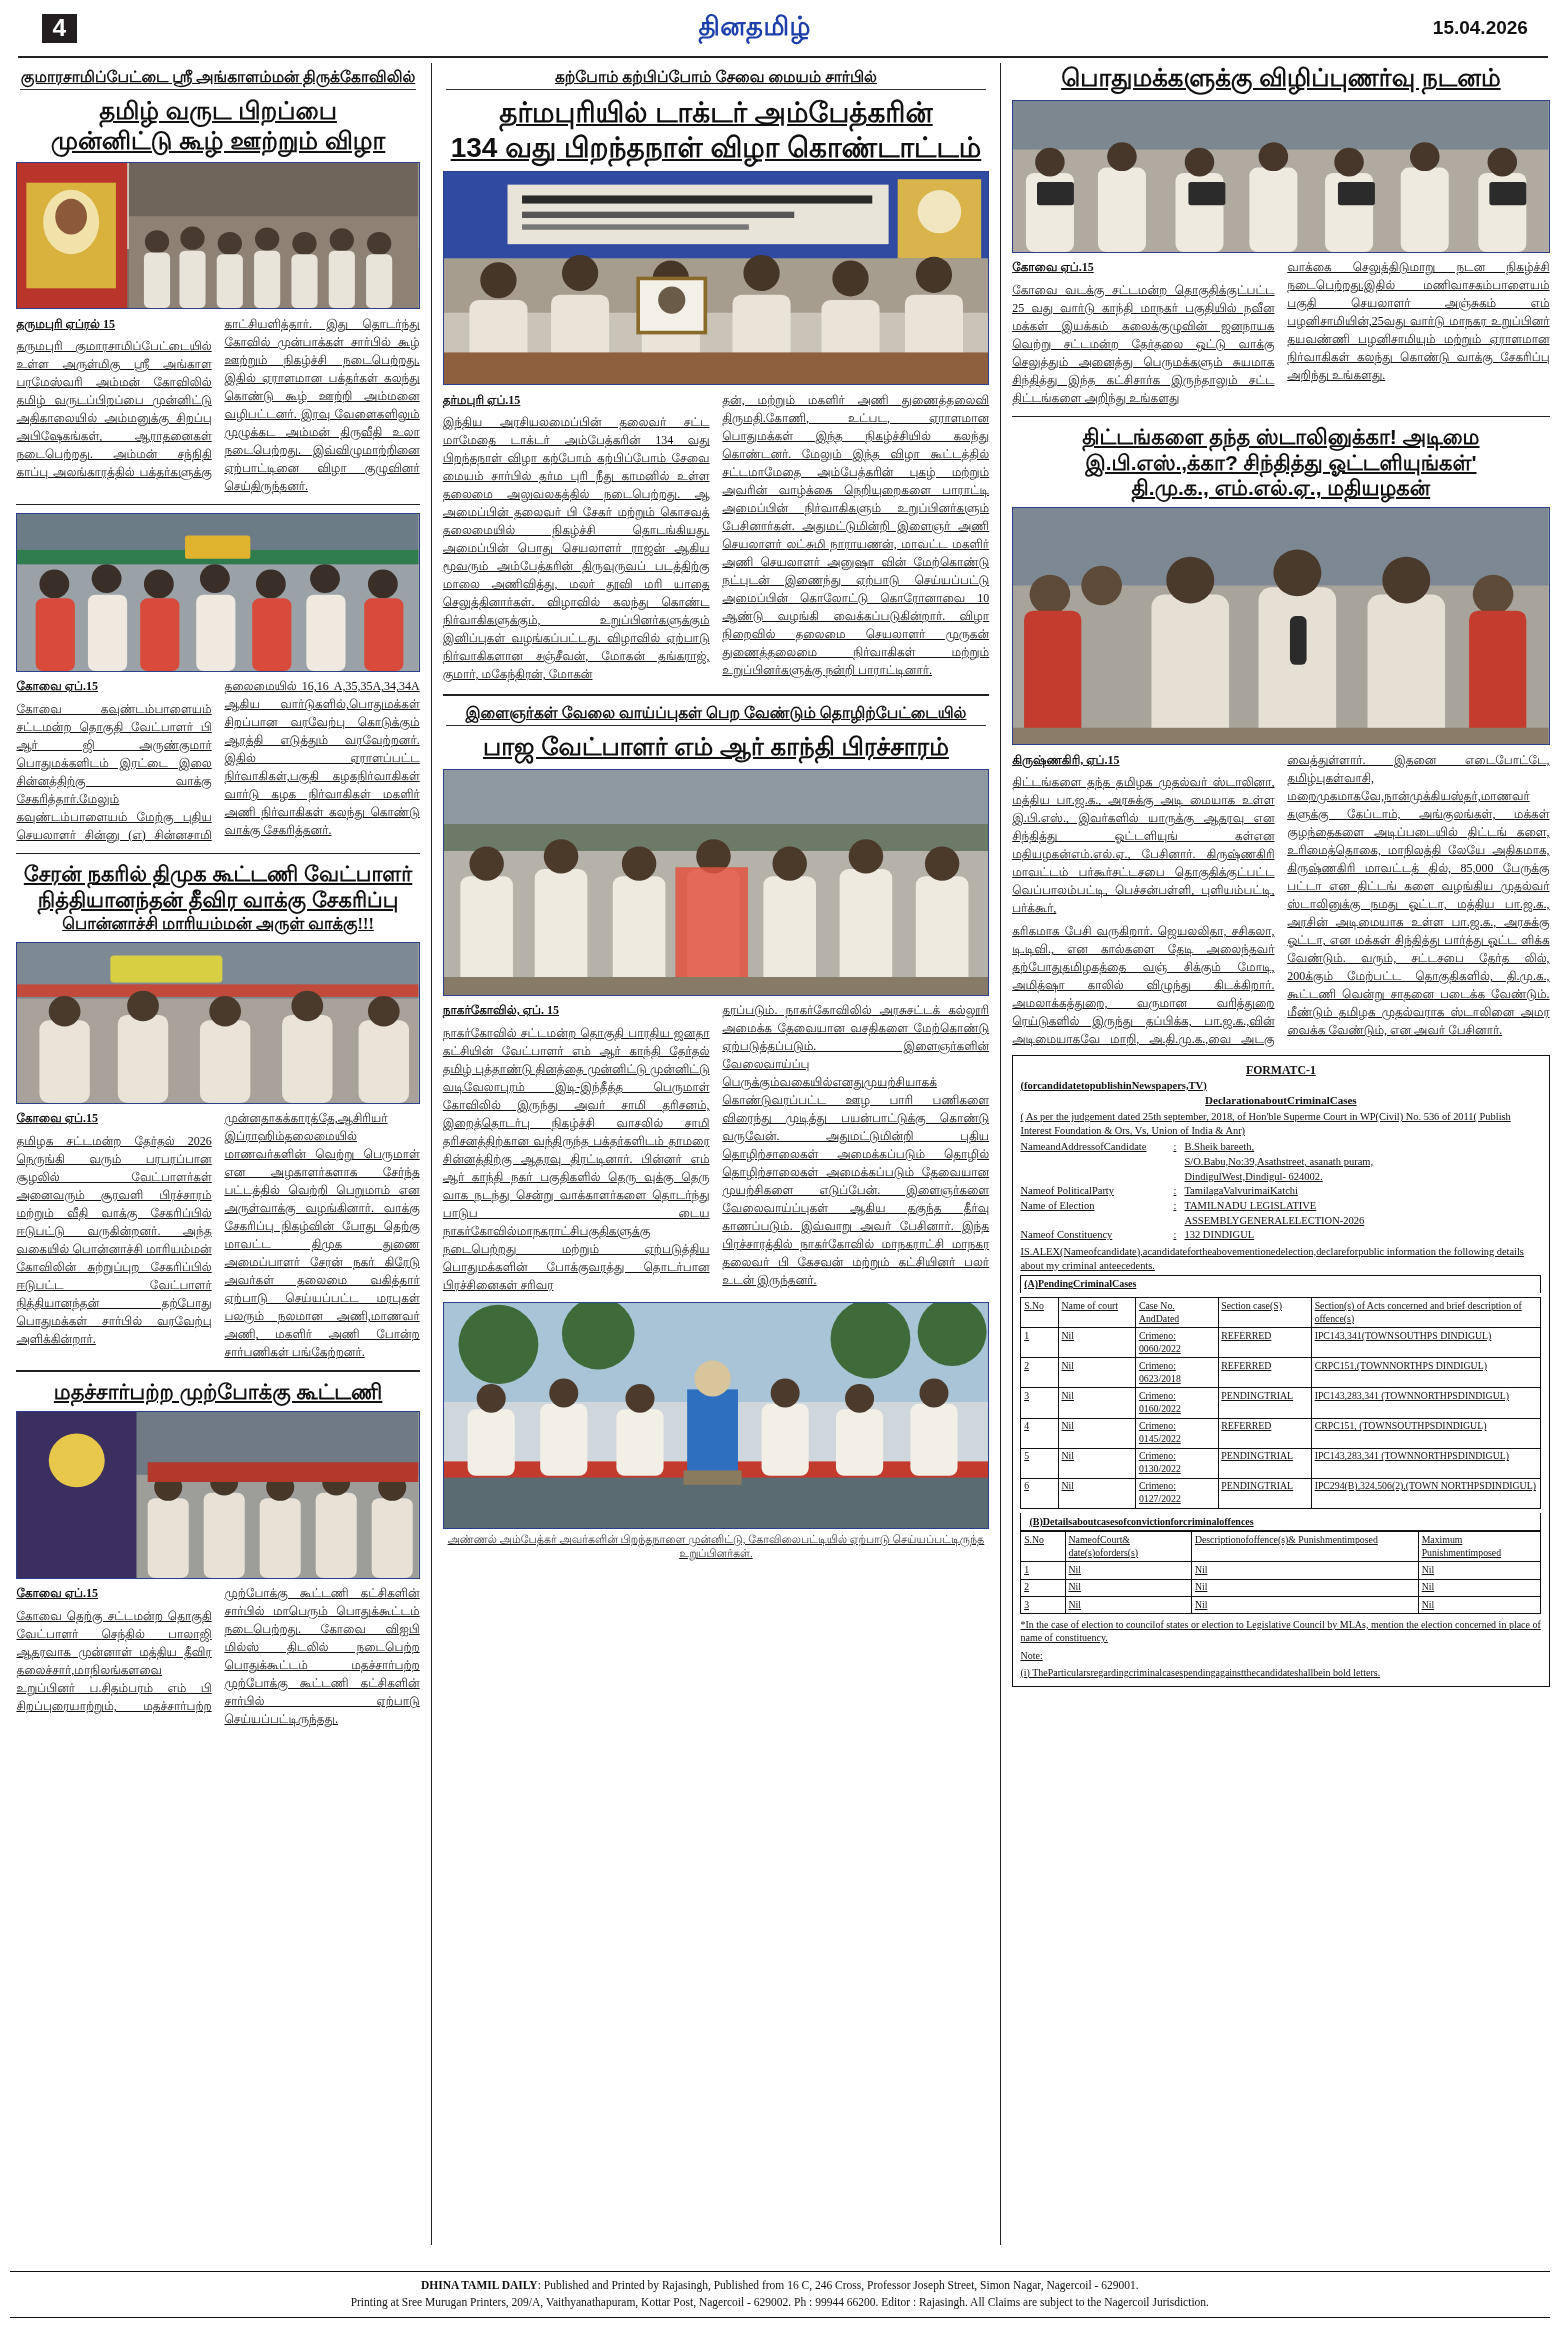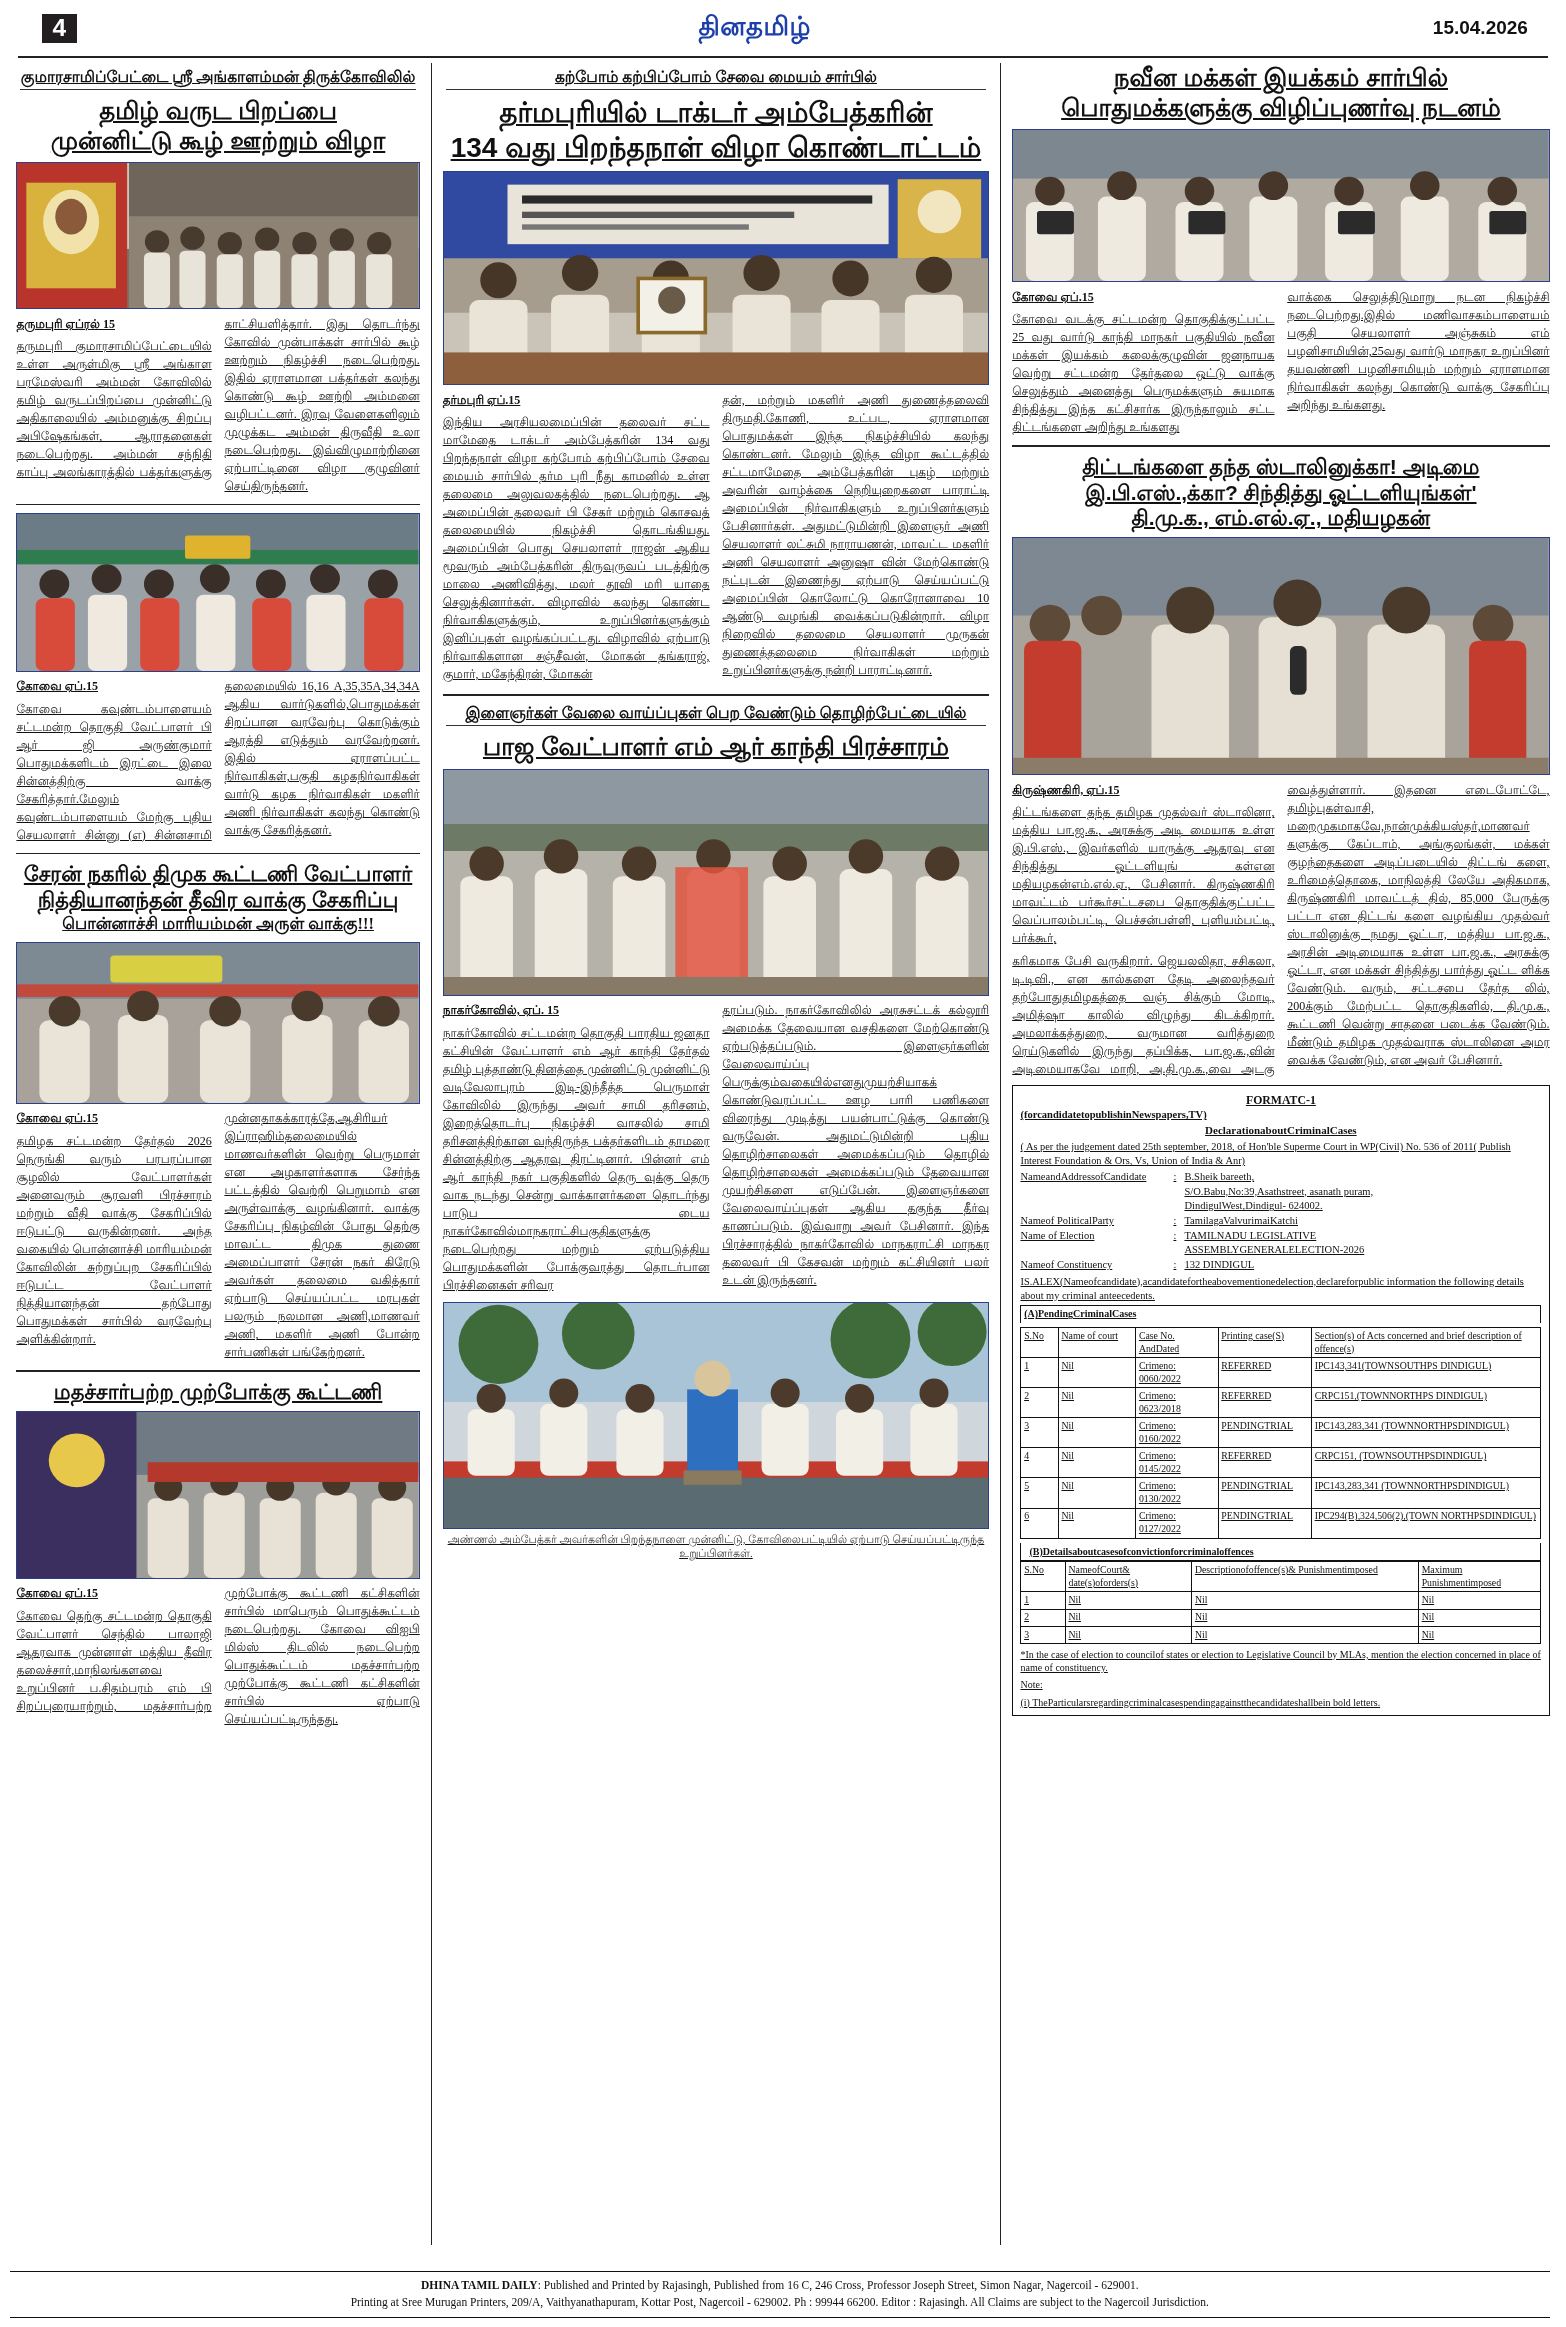--- a/index.html
+++ b/index.html
@@ -356,21 +356,20 @@
             <rect x="264" y="186" width="64" height="16" fill="#8a7a5e"></rect>
           </svg>
         </div>
         <div class="ph-cap">அண்ணல் அம்பேத்கர் அவர்களின் பிறந்தநாளை முன்னிட்டு, கோவிலைபட்டியில் ஏற்பாடு செய்யப்பட்டிருந்த உறுப்பினர்கள்.</div>
       </div>
     </div>
 
     <div class="col col3">
 
       <div>
-        <div class="headline h-lg">நவீன மக்கள் இயக்கம் சார்பில்</div>
         <div class="headline h-lg">பொதுமக்களுக்கு விழிப்புணர்வு நடனம்</div>
 
         <div class="photo" style="height:153px;">
           <svg width="100%" height="100%" viewBox="0 0 580 168" preserveAspectRatio="none">
             <rect width="580" height="168" fill="#b0aaa0"></rect>
             <rect y="0" width="580" height="54" fill="#7c878f"></rect>
             <g fill="#eeeae0">
               <rect x="14" y="80" width="52" height="88" rx="9"></rect>
                 <rect x="92" y="74" width="52" height="94" rx="9"></rect>
               <rect x="176" y="80" width="52" height="88" rx="9"></rect>
@@ -478,21 +477,21 @@
 
         <div class="para">IS.ALEX(Nameofcandidate),acandidatefortheabovementionedelection,declareforpublic information the following details about my criminal anteecedents.</div>
 
         <div class="secthead" style="border-bottom:none;">(A)PendingCriminalCases</div>
         <table>
           <thead>
             <tr>
               <th style="width:31px">S.No</th>
               <th style="width:71px">Name of court</th>
               <th style="width:76px">Case No. AndDated</th>
-              <th style="width:87px">Printing case(S)</th>
+              <th style="width:87px">Section case(S)</th>
               <th>Section(s) of Acts concerned and brief description of offence(s)</th>
             </tr>
           </thead>
           <tbody>
             <tr>
               <td>1</td>
               <td>Nil</td>
               <td>Crimeno: 0060/2022</td>
               <td>REFERRED</td>
               <td>IPC143,341(TOWNSOUTHPS DINDIGUL)</td>

